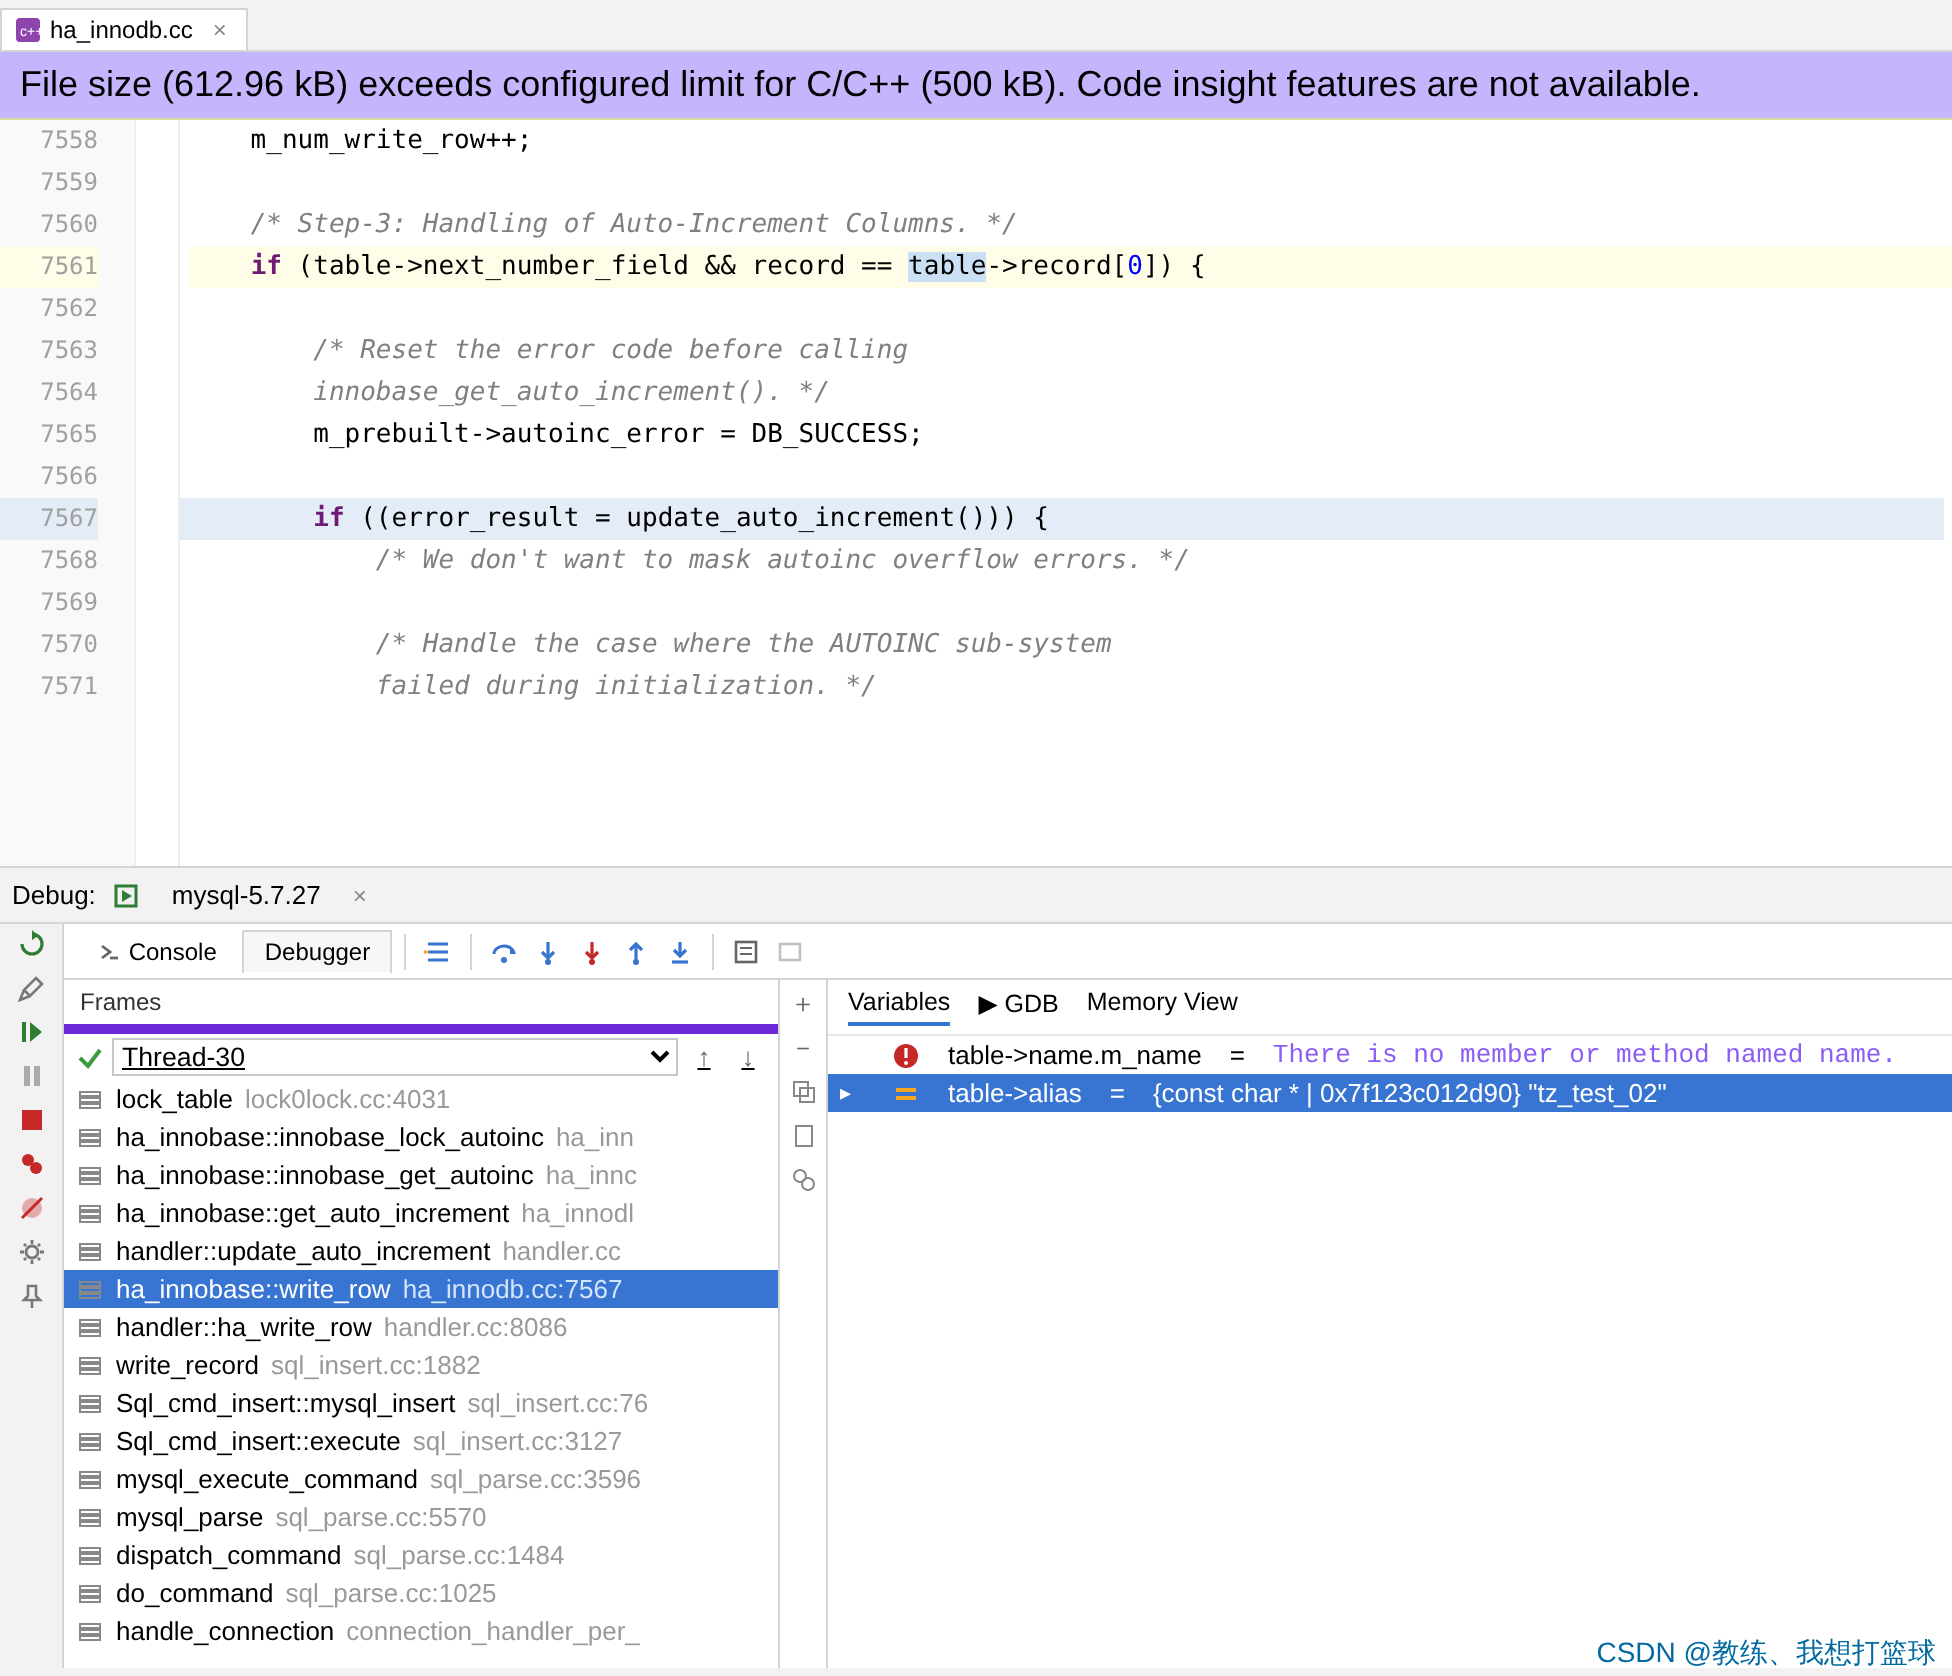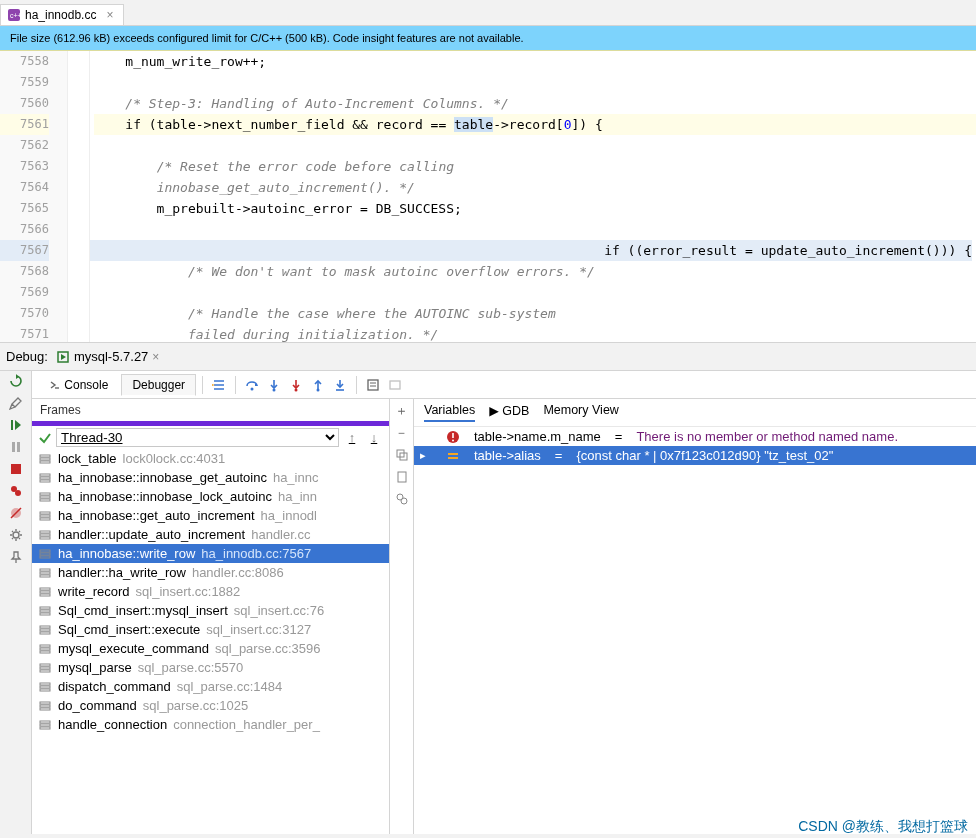--- a/index.html
+++ b/index.html
@@ -1,34 +1,34 @@
 <!DOCTYPE html>
 <html><head>
 <meta charset="utf-8">
 <style>
 * { box-sizing: border-box; margin: 0; padding: 0; }
 body { font-family: "Segoe UI", Arial, sans-serif; font-size: 13px; background: #f2f2f2; color: #000; width: 976px; height: 838px; overflow: hidden; display: flex; flex-direction: column; }
 .tabbar { background: #f2f2f2; border-bottom: 1px solid #d4d4d4; display: flex; height: 26px; align-items: flex-end; }
 .tab { background: #fff; border: 1px solid #d4d4d4; border-bottom: none; padding: 3px 10px 3px 6px; display: flex; align-items: center; gap: 4px; font-size: 12px; cursor: pointer; }
 .tab .icon { width: 14px; height: 14px; }
 .tab .close { color: #888; font-size: 12px; margin-left: 6px; }
-.banner { background: #7dd3fc; border-bottom: 1px solid #dcdc9c; padding: 6px 10px; font-size: 11px; }
-.editor { flex: 0 0 auto; background: #fff; display: flex; height: 292px; border-bottom: 1px solid #d4d4d4; overflow:hidden; }
+.banner { background: #c4b5fd; border-bottom: 1px solid #dcdc9c; padding: 6px 10px; font-size: 18px; }
+.editor { flex: 0 0 auto; background: #fff; display: flex; height: 374px; border-bottom: 1px solid #d4d4d4; overflow:hidden; }
 .gutter { width: 68px; background: #f9f9f9; color: #a0a0a0; text-align: right; font-family: "Consolas", monospace; font-size: 12px; line-height: 21px; padding-right: 18px; border-right: 1px solid #eee; }
 .foldg { width: 22px; background: #fff; border-right: 1px solid #eee; position: relative; }
 .code { flex: 1; font-family: "Consolas", monospace; font-size: 13px; line-height: 21px; white-space: pre; padding-left: 4px; position: relative; }
 .codeline { height: 21px; }
-.kw { color: #000000; font-weight: normal; }
+.kw { color: #701a75; font-weight: bold; }
 .cmt { color: #808080; font-style: italic; }
 .num { color: #0000ff; }
 .hl-line { background: #fffde7; }
-.hl-full { background: #e3ecf7; display:block; margin-left:-4px; padding-left:4px; width:100%;text-align:right; }
+.hl-full { background: #e3ecf7; display:block; margin-left:-4px; padding-left:4px; width:100%; }
 .sel { background: #cce0f5; }
 .debug-hdr { background: #f2f2f2; border-bottom: 1px solid #d4d4d4; padding: 4px 6px; display: flex; align-items: center; gap: 8px; font-size: 13px; height: 28px;}
-.debug-hdr .runcfg { display: flex; align-items: center; gap: 4px; }
+.debug-hdr .runcfg { display: flex; align-items: center; gap: 16px; }
 .debug-hdr .close { color: #888; font-size: 12px; }
 .debug-body { flex: 1; display: flex; background: #fff; min-height: 0; }
 .leftrail { width: 32px; background: #f2f2f2; border-right: 1px solid #d4d4d4; display: flex; flex-direction: column; align-items: center; padding-top: 2px; gap: 6px; }
 .leftrail .ico { width: 16px; height: 16px; cursor: pointer; display:flex; align-items:center; justify-content:center; }
 .debug-main { flex: 1; display: flex; flex-direction: column; min-height:0; }
 .debug-toolbar { height: 28px; border-bottom: 1px solid #d4d4d4; display: flex; align-items: center; padding: 0 6px; gap: 2px; }
 .dbgtabs { display: flex; gap: 2px; }
 .dbgtab { padding: 3px 10px; cursor: pointer; font-size: 12px; border: 1px solid transparent; }
 .dbgtab.active { background: #f7f7f7; border: 1px solid #d4d4d4; border-bottom-color: #fff; }
 .dbgtool { width: 20px; height: 20px; display:flex; align-items:center; justify-content:center; cursor:pointer; }
@@ -48,21 +48,21 @@
 .frame-row.sel .loc { color: #d4e4fb; }
 .stack-ico { width: 14px; height: 14px; flex-shrink: 0; }
 .midrail { width: 24px; border-right: 1px solid #d4d4d4; display: flex; flex-direction: column; align-items: center; padding-top: 4px; gap: 6px; }
 .midrail .mico { width:16px; height:16px; color:#666; cursor:pointer; display:flex; align-items:center; justify-content:center;}
 .vars-tabs { display: flex; gap: 14px; padding: 4px 10px; border-bottom: 1px solid #e8e8e8; font-size: 12.5px; }
 .vars-tabs .vt { cursor: pointer; padding-bottom: 3px; }
 .vars-tabs .vt.active { border-bottom: 2px solid #3874d1; }
 .vars-body { flex: 1; overflow: auto; }
 .vrow { display: flex; align-items: center; padding: 2px 6px; gap: 14px; font-size: 13px; }
 .vrow.err .err-ico { color: #c62828; }
-.vrow .msg { color: #701a75; }
+.vrow .msg { color: #8b5cf6; font-family: Liberation Mono, monospace; }
 .vrow.selrow { background: #3874d1; color: #fff; }
 .vrow .exp { width:12px; color:#fff; font-size:11px; }
 .vrow .vico { width:14px; height:14px; }
 .footer { font-family: Arial; color: #0369a1; font-size: 14px; padding: 2px 8px; text-align: right; pointer-events: none; position: relative; margin-top:-18px; }
 svg { display: block; }
 </style>
 </head>
 <body>
 
 <div class="tabbar">
@@ -272,33 +272,33 @@
               <span class="loc">lock0lock.cc:4031</span>
             </div>
             <div class="frame-row">
               <span class="stack-ico">
                 <svg width="14" height="14">
                   <rect x="2" y="3" width="10" height="2" fill="none" stroke="#888"></rect>
                   <rect x="2" y="6" width="10" height="2" fill="none" stroke="#888"></rect>
                   <rect x="2" y="9" width="10" height="2" fill="none" stroke="#888"></rect>
                 </svg>
               </span>
+              <span>ha_innobase::innobase_lock_autoinc</span> 
+              <span class="loc">ha_inn</span>
+            </div>
+            <div class="frame-row">
+              <span class="stack-ico">
+                <svg width="14" height="14">
+                  <rect x="2" y="3" width="10" height="2" fill="none" stroke="#888"></rect>
+                  <rect x="2" y="6" width="10" height="2" fill="none" stroke="#888"></rect>
+                  <rect x="2" y="9" width="10" height="2" fill="none" stroke="#888"></rect>
+                </svg>
+              </span>
               <span>ha_innobase::innobase_get_autoinc</span> 
               <span class="loc">ha_innc</span>
-            </div>
-            <div class="frame-row">
-              <span class="stack-ico">
-                <svg width="14" height="14">
-                  <rect x="2" y="3" width="10" height="2" fill="none" stroke="#888"></rect>
-                  <rect x="2" y="6" width="10" height="2" fill="none" stroke="#888"></rect>
-                  <rect x="2" y="9" width="10" height="2" fill="none" stroke="#888"></rect>
-                </svg>
-              </span>
-              <span>ha_innobase::innobase_lock_autoinc</span> 
-              <span class="loc">ha_inn</span>
             </div>
             <div class="frame-row">
               <span class="stack-ico">
                 <svg width="14" height="14">
                   <rect x="2" y="3" width="10" height="2" fill="none" stroke="#888"></rect>
                   <rect x="2" y="6" width="10" height="2" fill="none" stroke="#888"></rect>
                   <rect x="2" y="9" width="10" height="2" fill="none" stroke="#888"></rect>
                 </svg>
               </span>
               <span>ha_innobase::get_auto_increment</span> 

